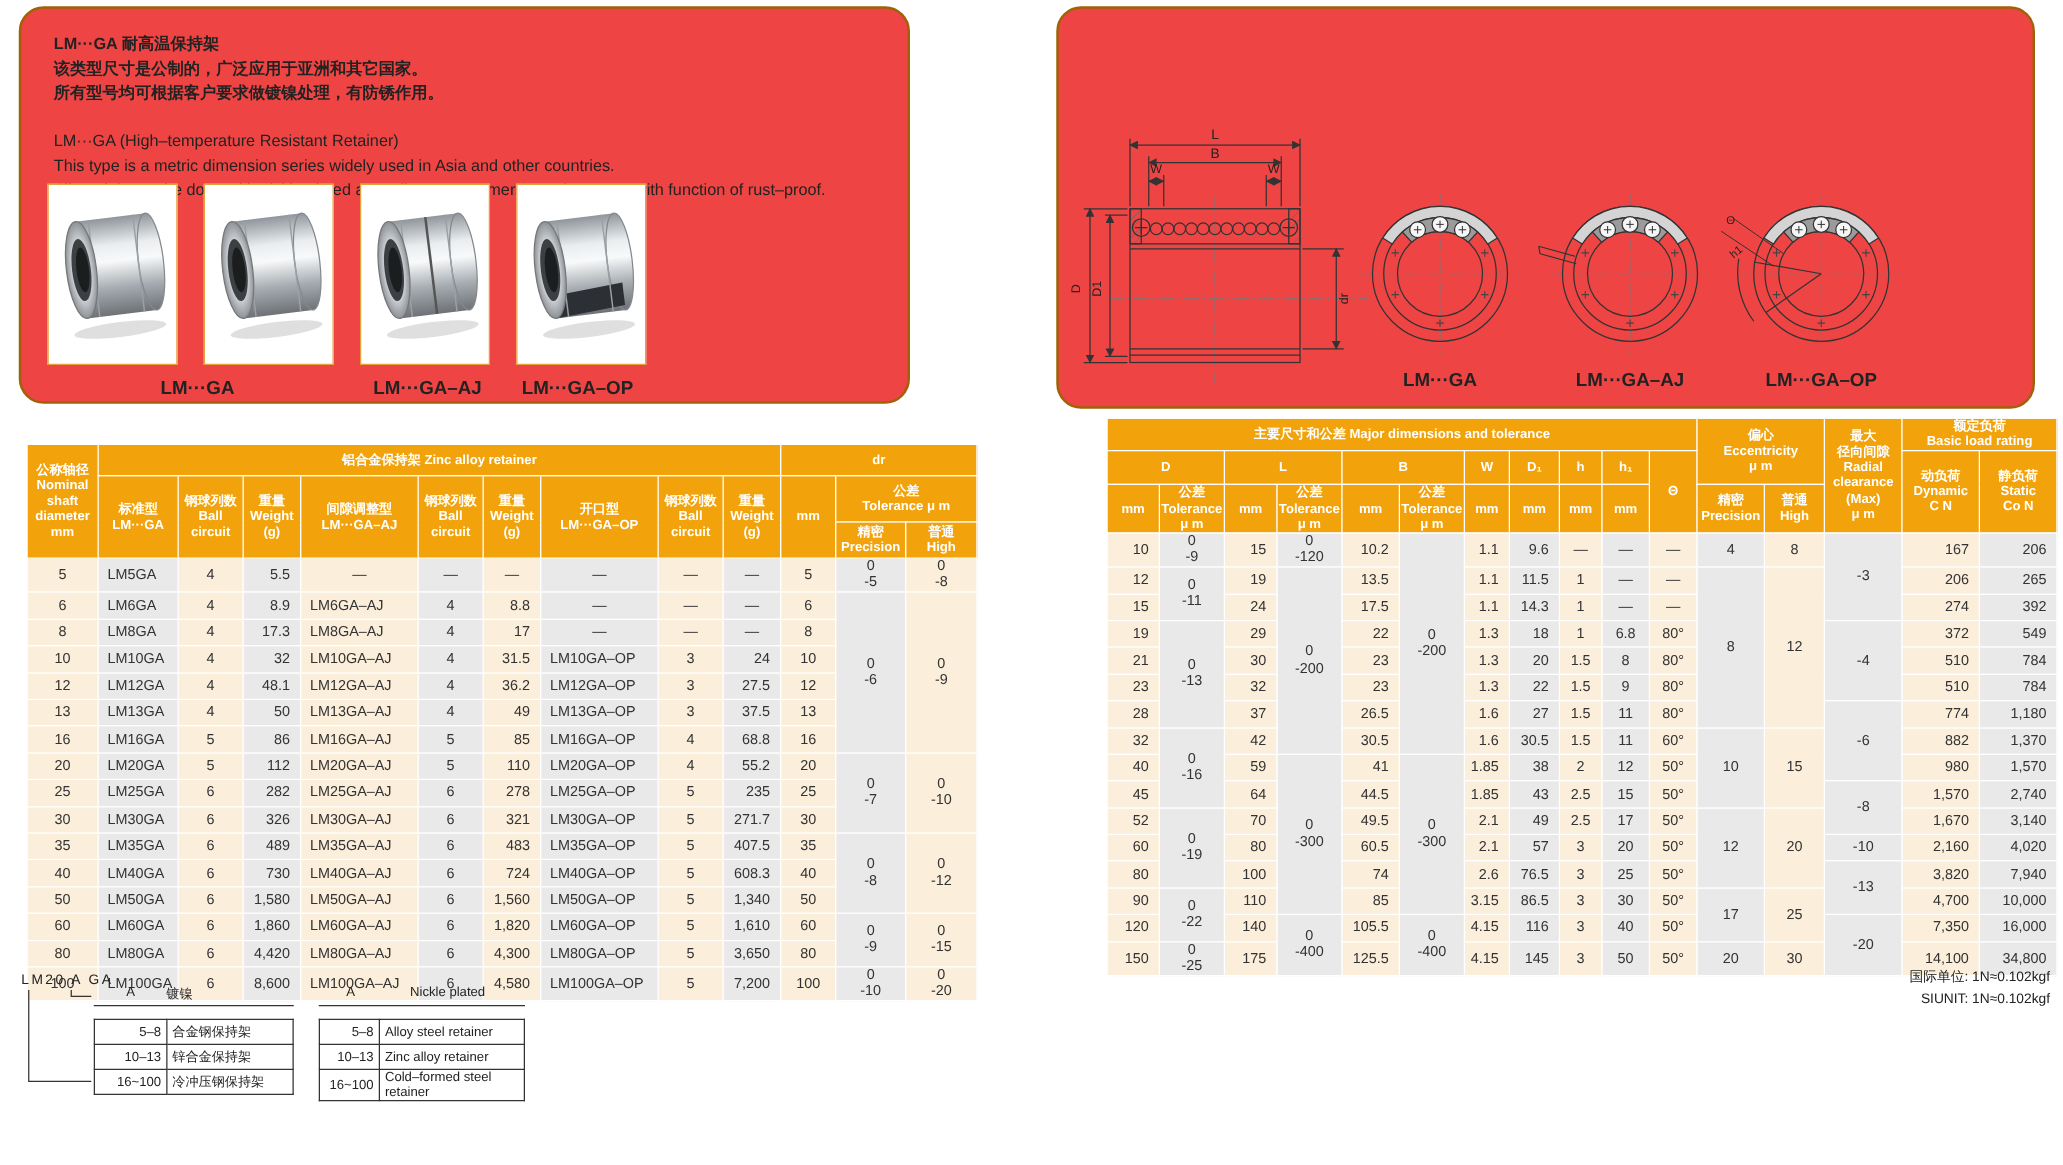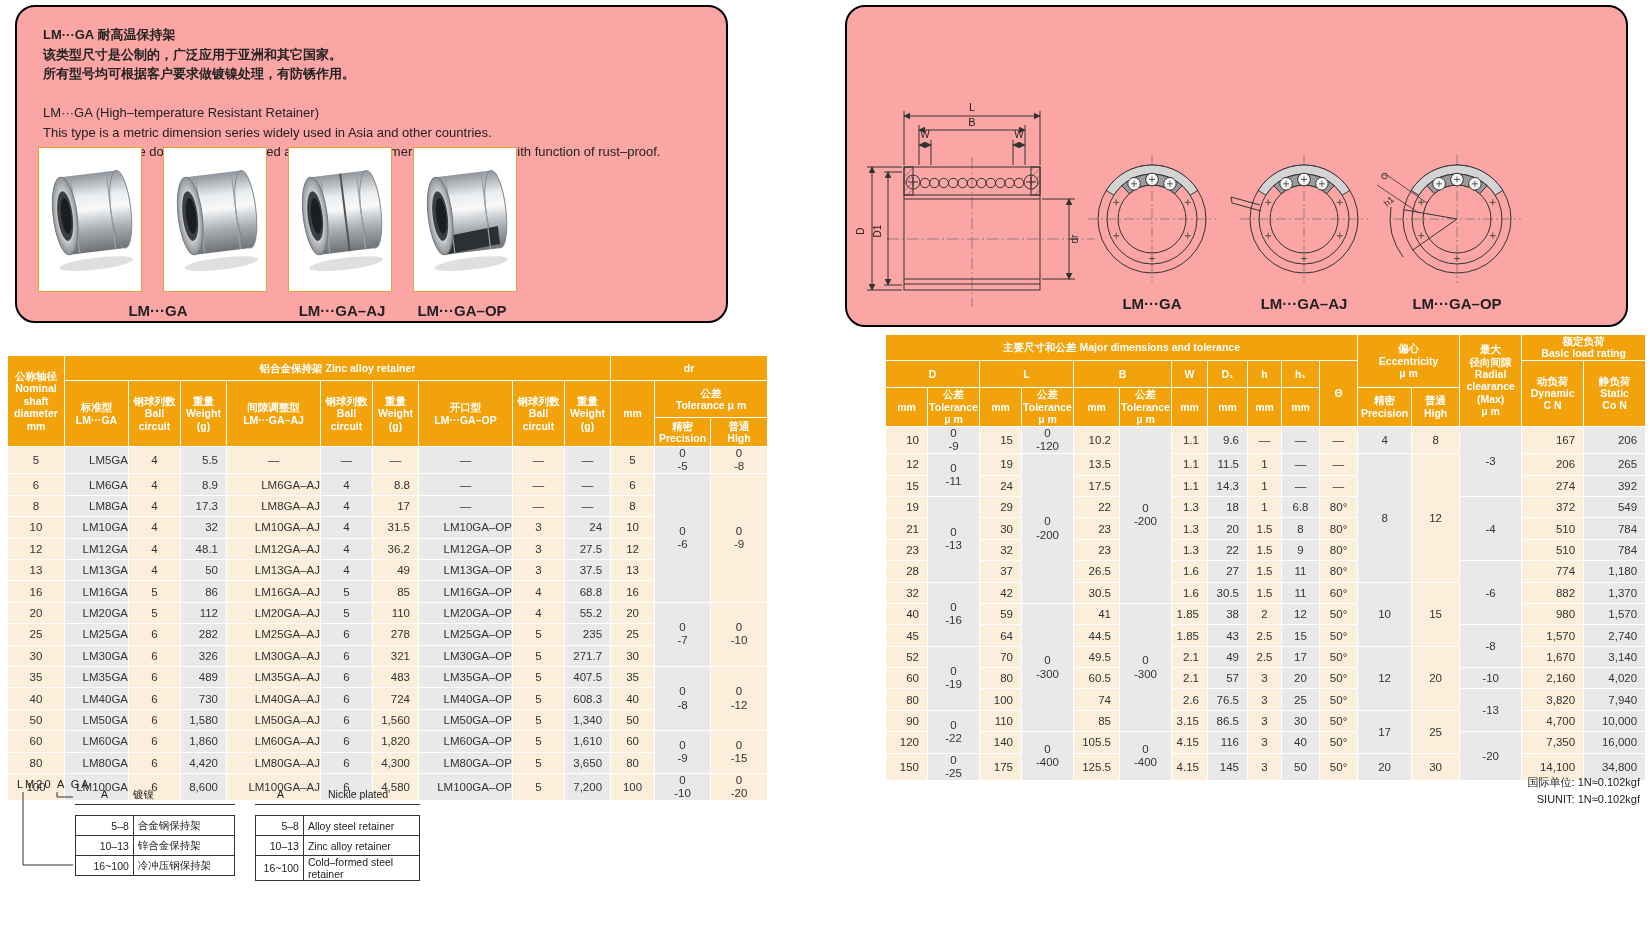--- a/index.html
+++ b/index.html
@@ -1,37 +1,37 @@
 <!DOCTYPE html>
 <html><head>
 <meta charset="utf-8">
 <style>
   html,body{margin:0;padding:0}
   body{width:1650px;height:932px;position:relative;background:#fff;
        font-family:"Liberation Sans","DejaVu Sans",sans-serif;color:#222;overflow:hidden}
-  .panel{position:absolute;background:#fca5a5;border:2px solid #000000;border-radius:20px;box-sizing:border-box}
+  .panel{position:absolute;background:#ef4444;border:2px solid #a16207;border-radius:20px;box-sizing:border-box}
   #panel-left{left:15px;top:5px;width:713px;height:318px}
   #panel-right{left:845px;top:5px;width:783px;height:322px}
   .intro{position:absolute;left:26px;top:18px;font-size:13px;line-height:1.5;white-space:pre-line}
   .intro-zh{font-weight:bold}
   .intro-en{top:96px;font-weight:normal}
   .photos{position:absolute;left:21px;top:140px;display:flex;gap:21px}
   .photo{width:104px;height:145px;background:#fff;border:1px solid #E5A13C;box-sizing:border-box}
   .plabel{position:absolute;top:295px;transform:translateX(-50%);font-weight:bold;font-size:15px;white-space:nowrap}
   table.spec{position:absolute;border-collapse:collapse;table-layout:fixed;background:#fff}
-  #tbl-left{left:7px;top:355px;width:760px}
+  #tbl-left{left:21px;top:355px;width:760px}
   #tbl-right{left:885px;top:334px;width:760px}
   .spec th{background:#F2A30B;color:#fff;font-weight:bold;font-size:10.5px;line-height:1.18;
            white-space:pre-line;border:1px solid #fff;padding:0 1px;vertical-align:middle;text-align:center}
   .spec td.cell{border:1px solid #fff;font-size:11.5px;height:20.4px;padding:0;vertical-align:middle;color:#333}
   #tbl-left tr.h1 th{height:24px} #tbl-left tr.h2 th{height:36px} #tbl-left tr.h3 th{height:28px}
   #tbl-right tr.h1 th{height:24px} #tbl-right tr.h2 th{height:26px} #tbl-right tr.h3 th{height:38px}
   .a{background:#FBEEDA}.b{background:#E9E9E9}
   .r{text-align:right;padding-right:8px!important}
-  .l{text-align:right;padding-left:7px!important}
+  .l{text-align:left;padding-left:7px!important}
   .c{text-align:center}
   .tol{font-size:10.5px;line-height:1.15;white-space:pre-line}
   #nomen{position:absolute;left:15px;top:776px;width:450px;height:125px;font-size:10.5px}
   #model-code{position:absolute;left:2px;top:2px;font-size:11px;letter-spacing:2px}
   .minihead{position:absolute;height:16px;border-bottom:1px solid #333;display:flex}
   .minihead span{display:inline-block}
   table.mini{position:absolute;border-collapse:collapse}
   table.mini td{border:1px solid #333;font-size:10.5px;height:19px;padding:0 4px;background:#fff}
   table.mini td.k{text-align:right}
   #units{position:absolute;left:1380px;top:774px;width:260px;text-align:right;font-size:11px;line-height:1.55;white-space:pre-line}

